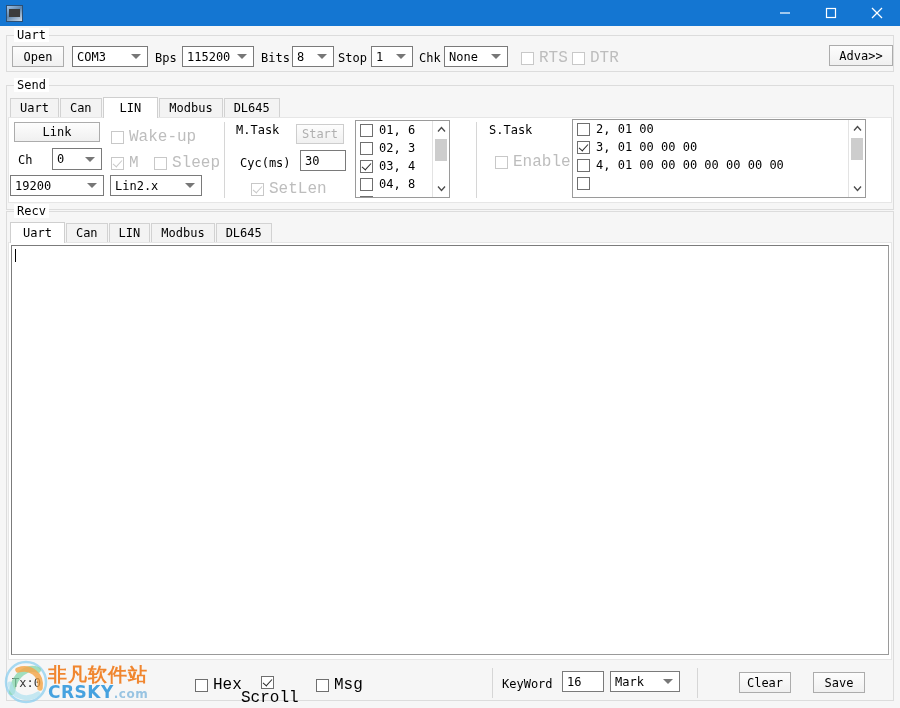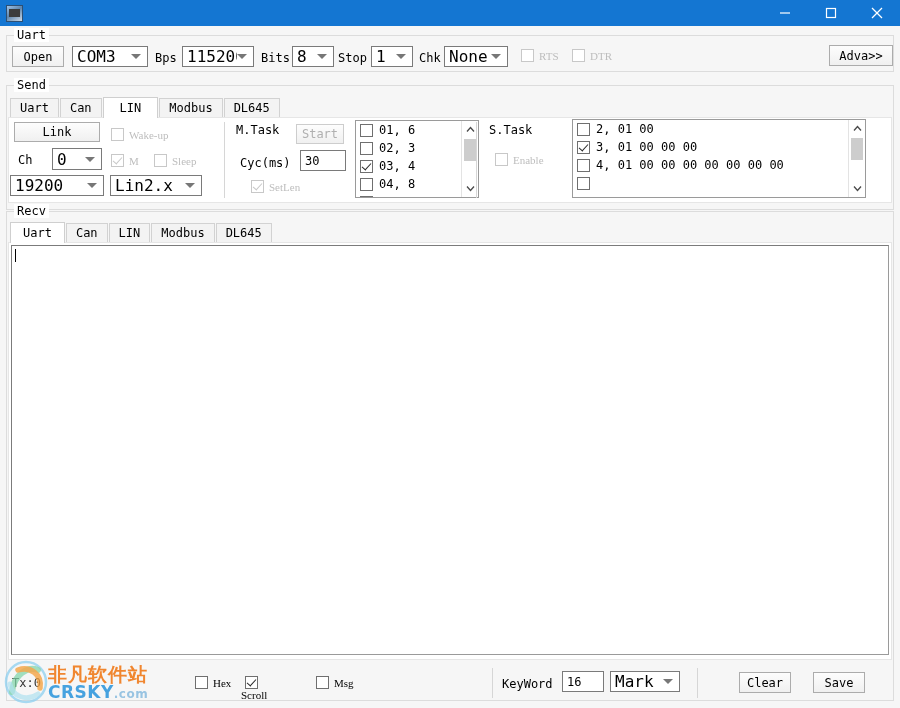--- a/index.html
+++ b/index.html
@@ -99,21 +99,21 @@
   .btn.disabled { color: #b0b0b0; border-color: #cdcdcd; }
 
   .combo {
     position: absolute;
     border: 1px solid #7a7a7a;
     background: #ffffff;
     box-sizing: border-box;
     display: flex;
     align-items: center;
     font-family: "DejaVu Sans Mono", monospace;
-    font-size: 16px;
+    font-size: 12px;
     color: #000;
     white-space: nowrap;
   }
   .combo .val { padding-left: 4px; overflow: hidden; }
   .combo .arrow {
     margin-left: auto;
     margin-right: 6px;
     width: 0; height: 0;
     border-left: 5px solid transparent;
     border-right: 5px solid transparent;
@@ -162,22 +162,22 @@
     position: absolute;
     left: 3px; top: 0px;
     width: 4px; height: 8px;
     border: solid #2a2a2a;
     border-width: 0 1.6px 1.6px 0;
     transform: rotate(42deg);
   }
   .cb.dim .box.checked::after { border-color: #c8c8c8; }
   .cb .txt {
     margin-left: 5px;
-    font-family: Liberation Serif, serif;
-    font-size: 11px;
+    font-family: Liberation Mono, monospace;
+    font-size: 16px;
     color: #000;
   }
   .cb.dim .txt { color: #bdbdbd; }
 
   
   .tabstrip {
     position: absolute;
     display: flex;
     align-items: flex-end;
     height: 21px;
@@ -456,21 +456,21 @@
   <div class="btn disabled" style="position:absolute; left:296px; top:124px; width:48px; height:20px;">Start</div>
 
   <div class="lbl" style="left:240px; top:156px;">Cyc(ms)</div>
   <div class="textbox" style="left:300px; top:150px; width:46px; height:21px;">30</div>
 
   <div class="cb dim" style="left:251px; top:180px;">
     <span class="box checked"></span>
     <span class="txt">SetLen</span>
   </div>
 
-  <div class="listbox" style="left:355px; top:120px; width:124px; height:78px;">
+  <div class="listbox" style="left:355px; top:120px; width:95px; height:78px;">
     <div class="lrow">
       <span class="box"></span>
       <span>01, 6</span>
     </div>
     <div class="lrow">
       <span class="box"></span>
       <span>02, 3</span>
     </div>
     <div class="lrow">
       <span class="box checked"></span>

